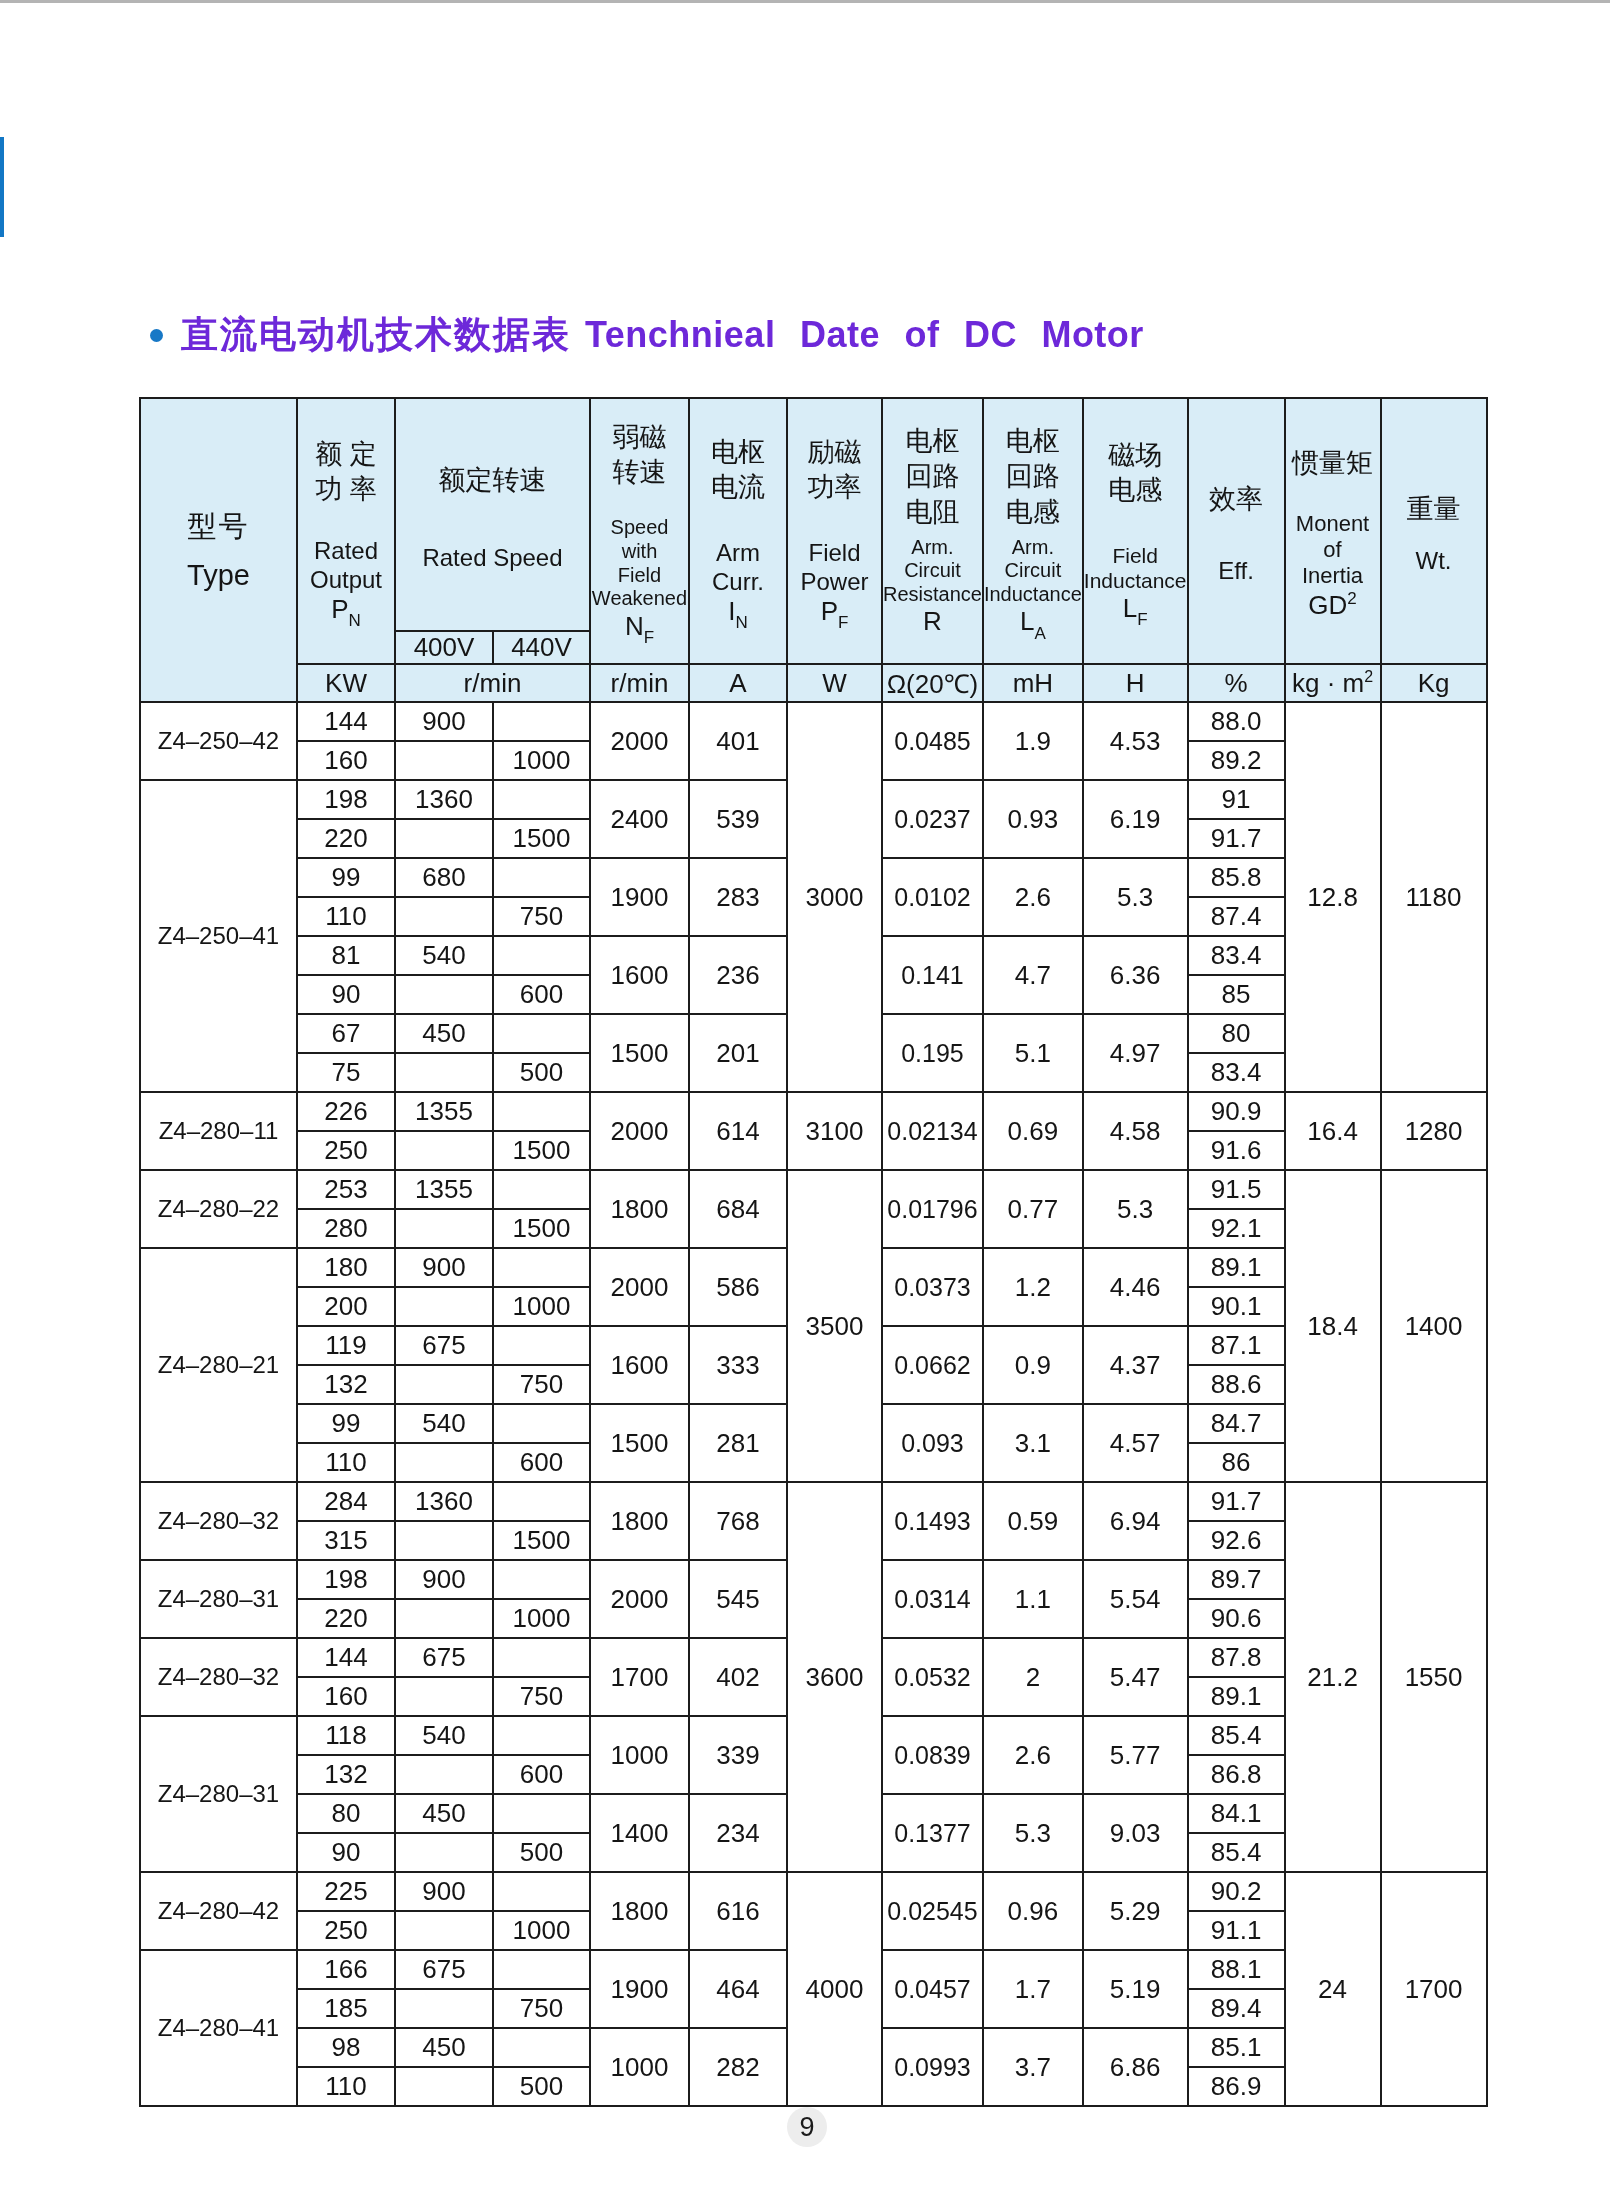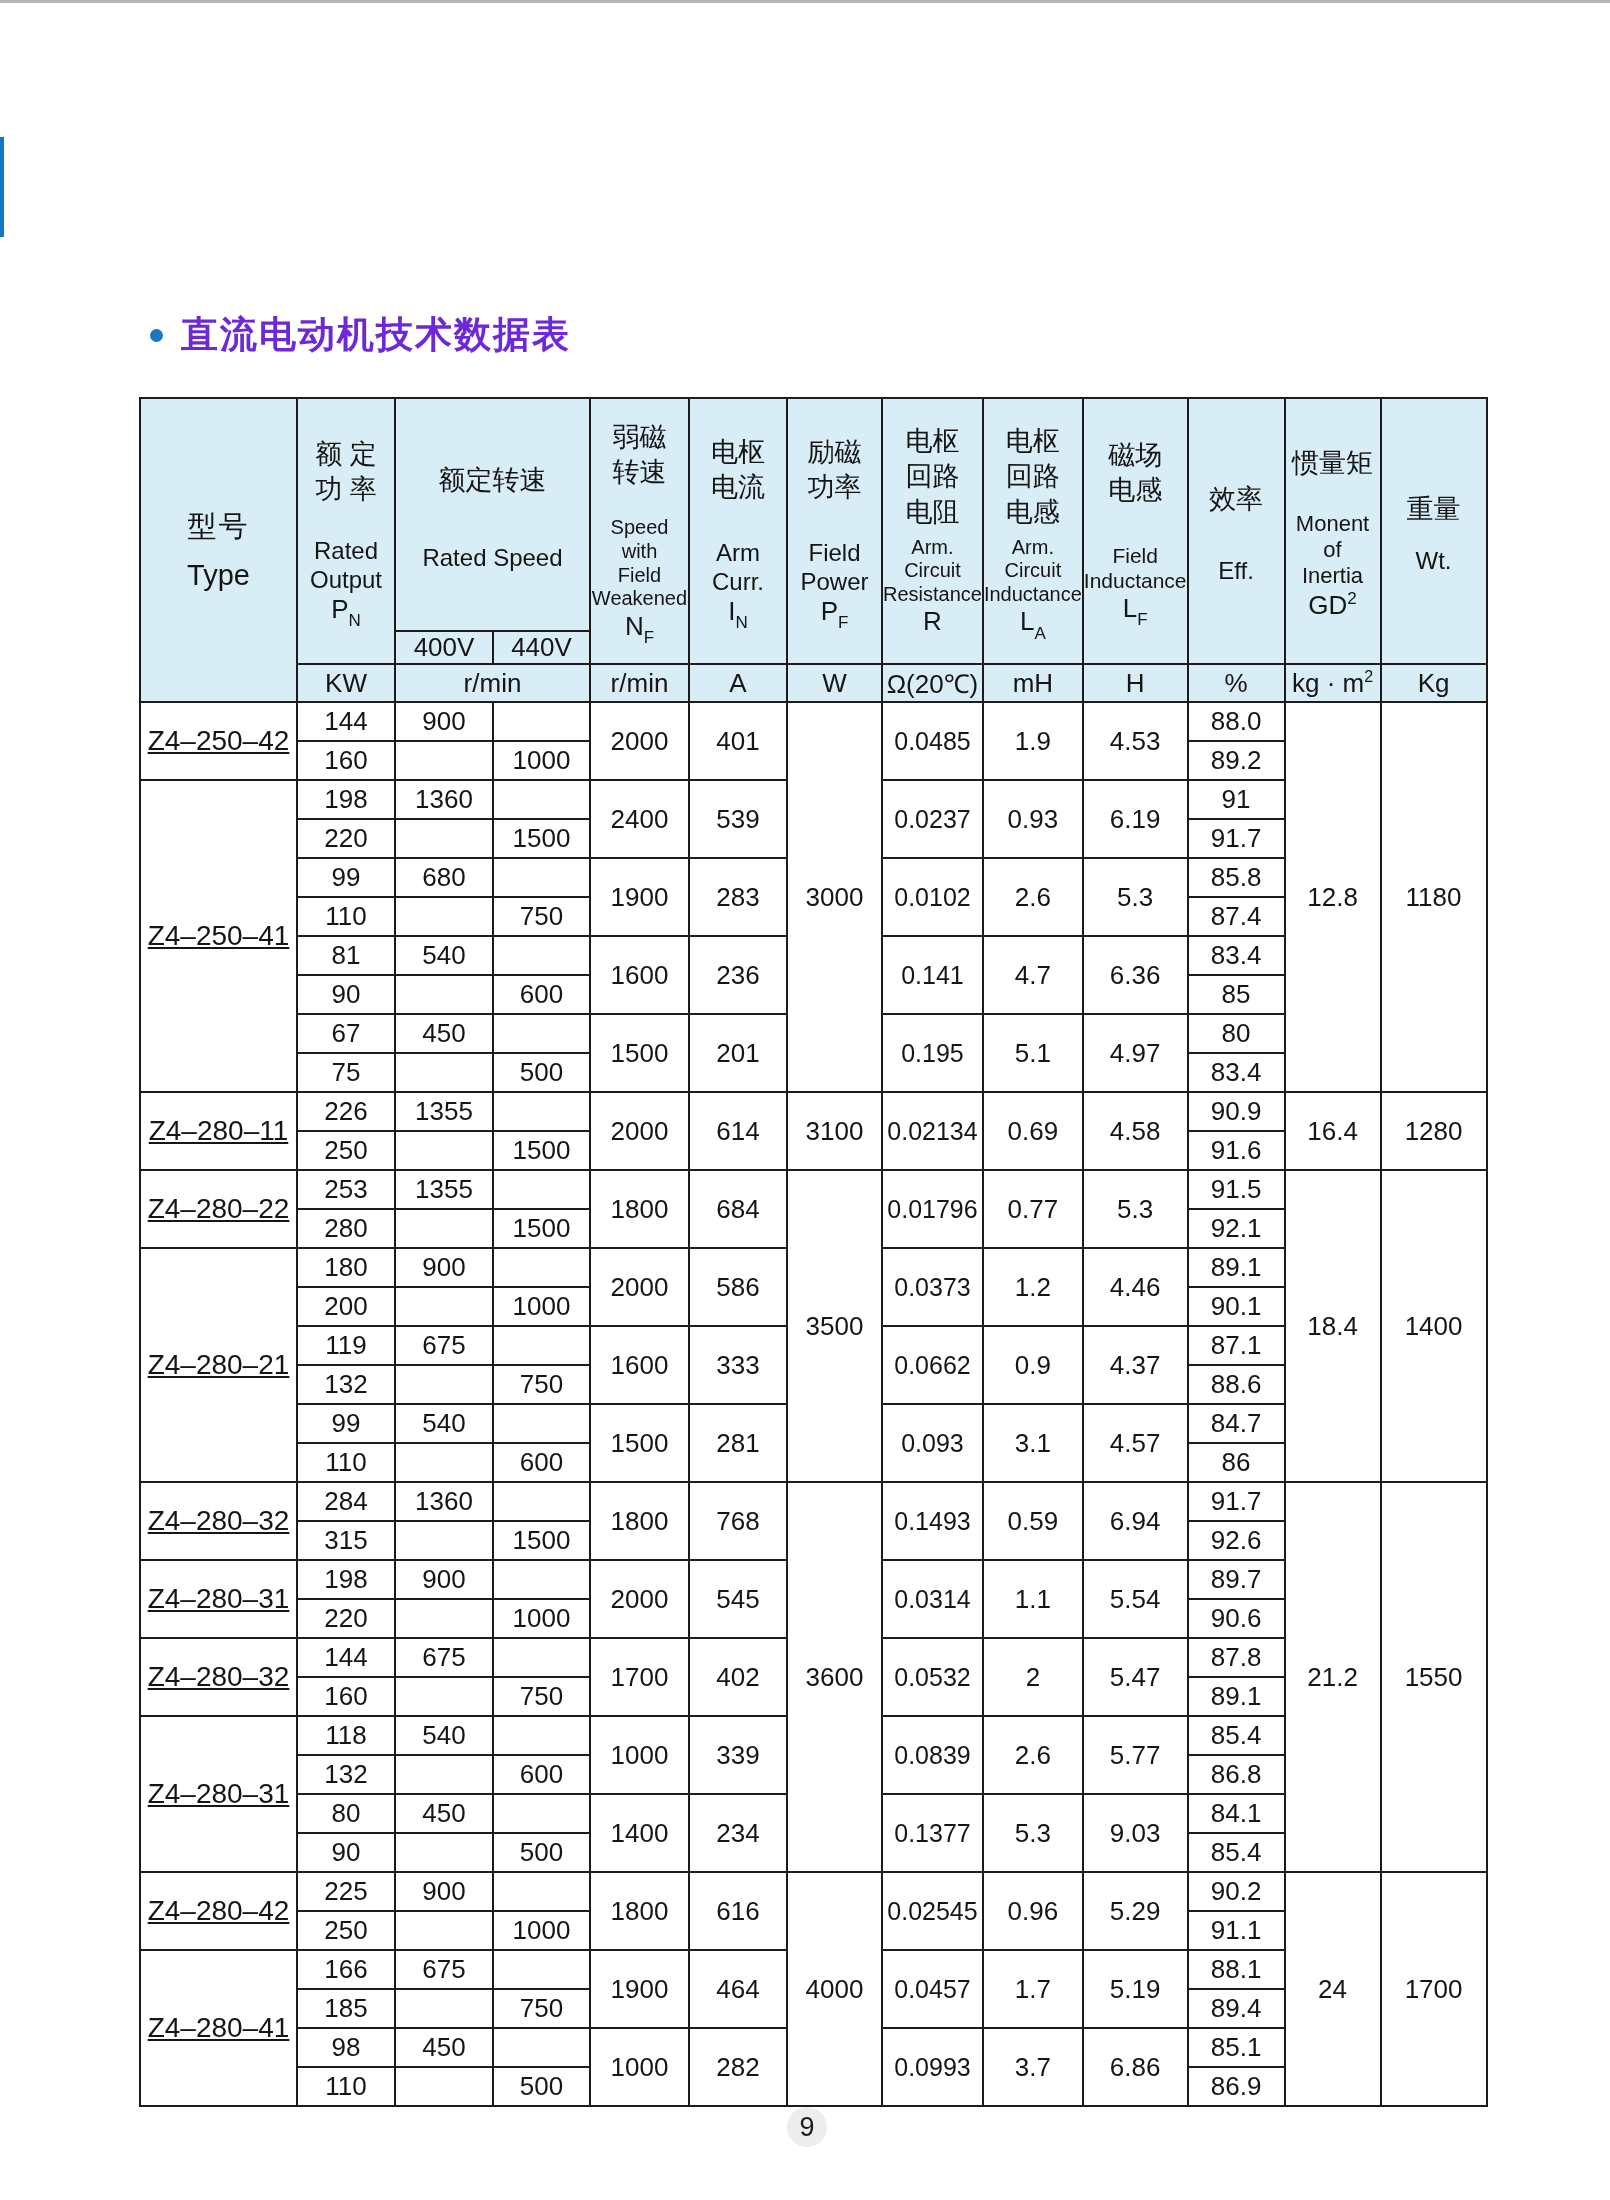--- a/index.html
+++ b/index.html
@@ -44,39 +44,40 @@
   th.col-in .en{margin-top:34px;}
   th.col-pf .en{margin-top:34px;}
   th.col-r .en,th.col-la .en{font-size:20px;margin-top:6px;}
   th.col-lf .en{font-size:21px;margin-top:36px;}
   th.col-eff .en{margin-top:40px;}
   th.col-gd .en{font-size:22px;margin-top:30px;}
   th.col-wt .en{margin-top:20px;text-align:right;}
 
   tbody tr{height:39px;}
   tbody td{font-size:26px;background:#ffffff;}
-  td.c-type{font-size:28px;text-decoration:underline;}
+  td.c-type{font-size:24px;}
   td.c-r{font-size:25px;}
 
   
   .pageno{
     position:absolute;left:787px;top:2107px;width:40px;height:40px;border-radius:50%;
     background:#ededed;display:flex;align-items:center;justify-content:center;
     font-size:27px;color:#1b1b1b;
   }
 </style>
 </head>
 <body>
 
 <div class="page-top-line"></div>
 <div class="accent-bar"></div>
 
 <div class="title">
   <span class="bullet"></span>
   <span class="title-cn">直流电动机技术数据表</span>
+  <span class="title-en">Tenchnieal  Date  of  DC  Motor</span>
 </div>
 
 <table>
   <colgroup>
     <col style="width:157px">
       <col style="width:98px">
       <col style="width:98px">
       <col style="width:97px">
     <col style="width:99px">
       <col style="width:98px">

